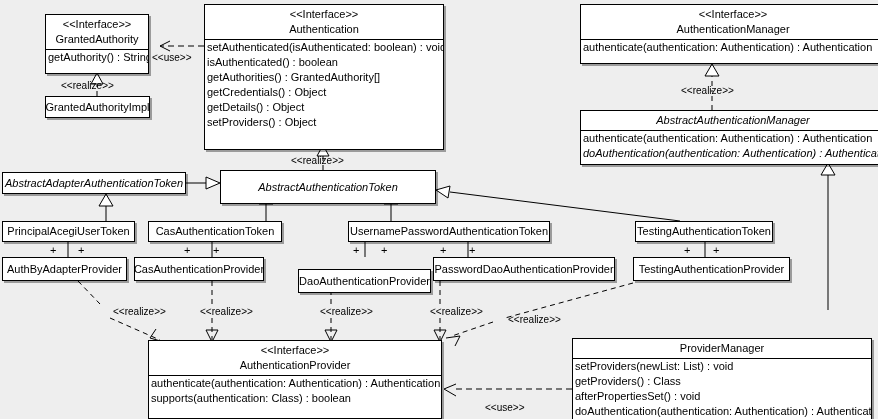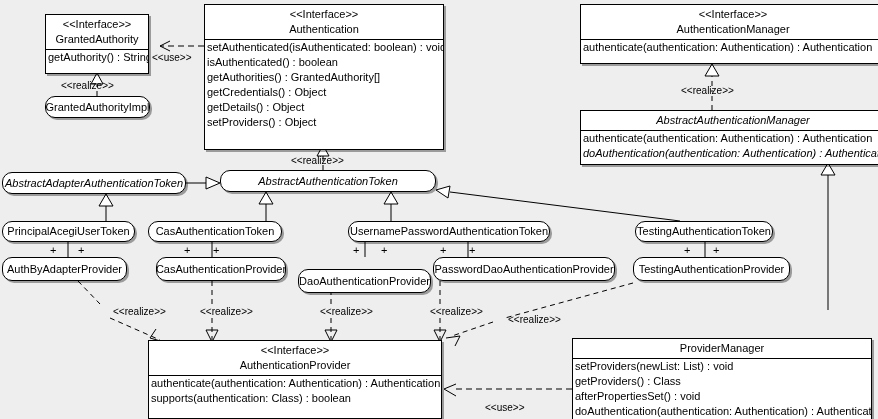--- a/index.html
+++ b/index.html
@@ -52,21 +52,21 @@
   .uml .op{
     font-size:11px;
     line-height:15px;
     padding:0 0 0 2px;
     white-space:nowrap;
     color:#000;
   }
   .uml .op.italic{font-style:italic;}
 
   
-  .uml.simple{display:flex;align-items:center;justify-content:center;border-radius:10px;}
+  .uml.simple{display:flex;align-items:center;justify-content:center;}
   .uml.simple .cname{padding:0 3px;}
 
   
   .plus{
     position:absolute;
     font-size:11px;
     line-height:11px;
     color:#000;
     z-index:6;
     white-space:nowrap;
@@ -262,21 +262,21 @@
     <div class="ops">
       <div class="op">authenticate(authentication: Authentication) : Authentication</div>
       <div class="op italic">doAuthentication(authentication: Authentication) : Authentication</div>
     </div>
   </div>
 
   <div class="uml simple abstract" style="left:2px;top:172px;width:184px;height:22px;">
     <span class="cname">AbstractAdapterAuthenticationToken</span>
   </div>
 
-  <div class="uml simple abstract" style="left:220px;top:170px;width:216px;height:22px;">
+  <div class="uml simple abstract" style="left:220px;top:170px;width:216px;height:34px;">
     <span class="cname">AbstractAuthenticationToken</span>
   </div>
 
   <div class="uml simple" style="left:148px;top:221px;width:134px;height:21px;">
     <span class="cname">CasAuthenticationToken</span>
   </div>
 
   <div class="uml simple" style="left:2px;top:221px;width:133px;height:21px;">
     <span class="cname">PrincipalAcegiUserToken</span>
   </div>
@@ -286,21 +286,21 @@
   </div>
 
   <div class="uml simple" style="left:635px;top:221px;width:138px;height:21px;">
     <span class="cname">TestingAuthenticationToken</span>
   </div>
 
   <div class="uml simple" style="left:2px;top:257px;width:125px;height:24px;">
     <span class="cname">AuthByAdapterProvider</span>
   </div>
 
-  <div class="uml simple" style="left:156px;top:257px;width:130px;height:24px;">
+  <div class="uml simple" style="left:134px;top:257px;width:130px;height:24px;">
     <span class="cname">CasAuthenticationProvider</span>
   </div>
 
   <div class="uml simple" style="left:298px;top:269px;width:133px;height:24px;">
     <span class="cname">DaoAuthenticationProvider</span>
   </div>
 
   <div class="uml simple" style="left:433px;top:257px;width:182px;height:24px;">
     <span class="cname">PasswordDaoAuthenticationProvider</span>
   </div>

